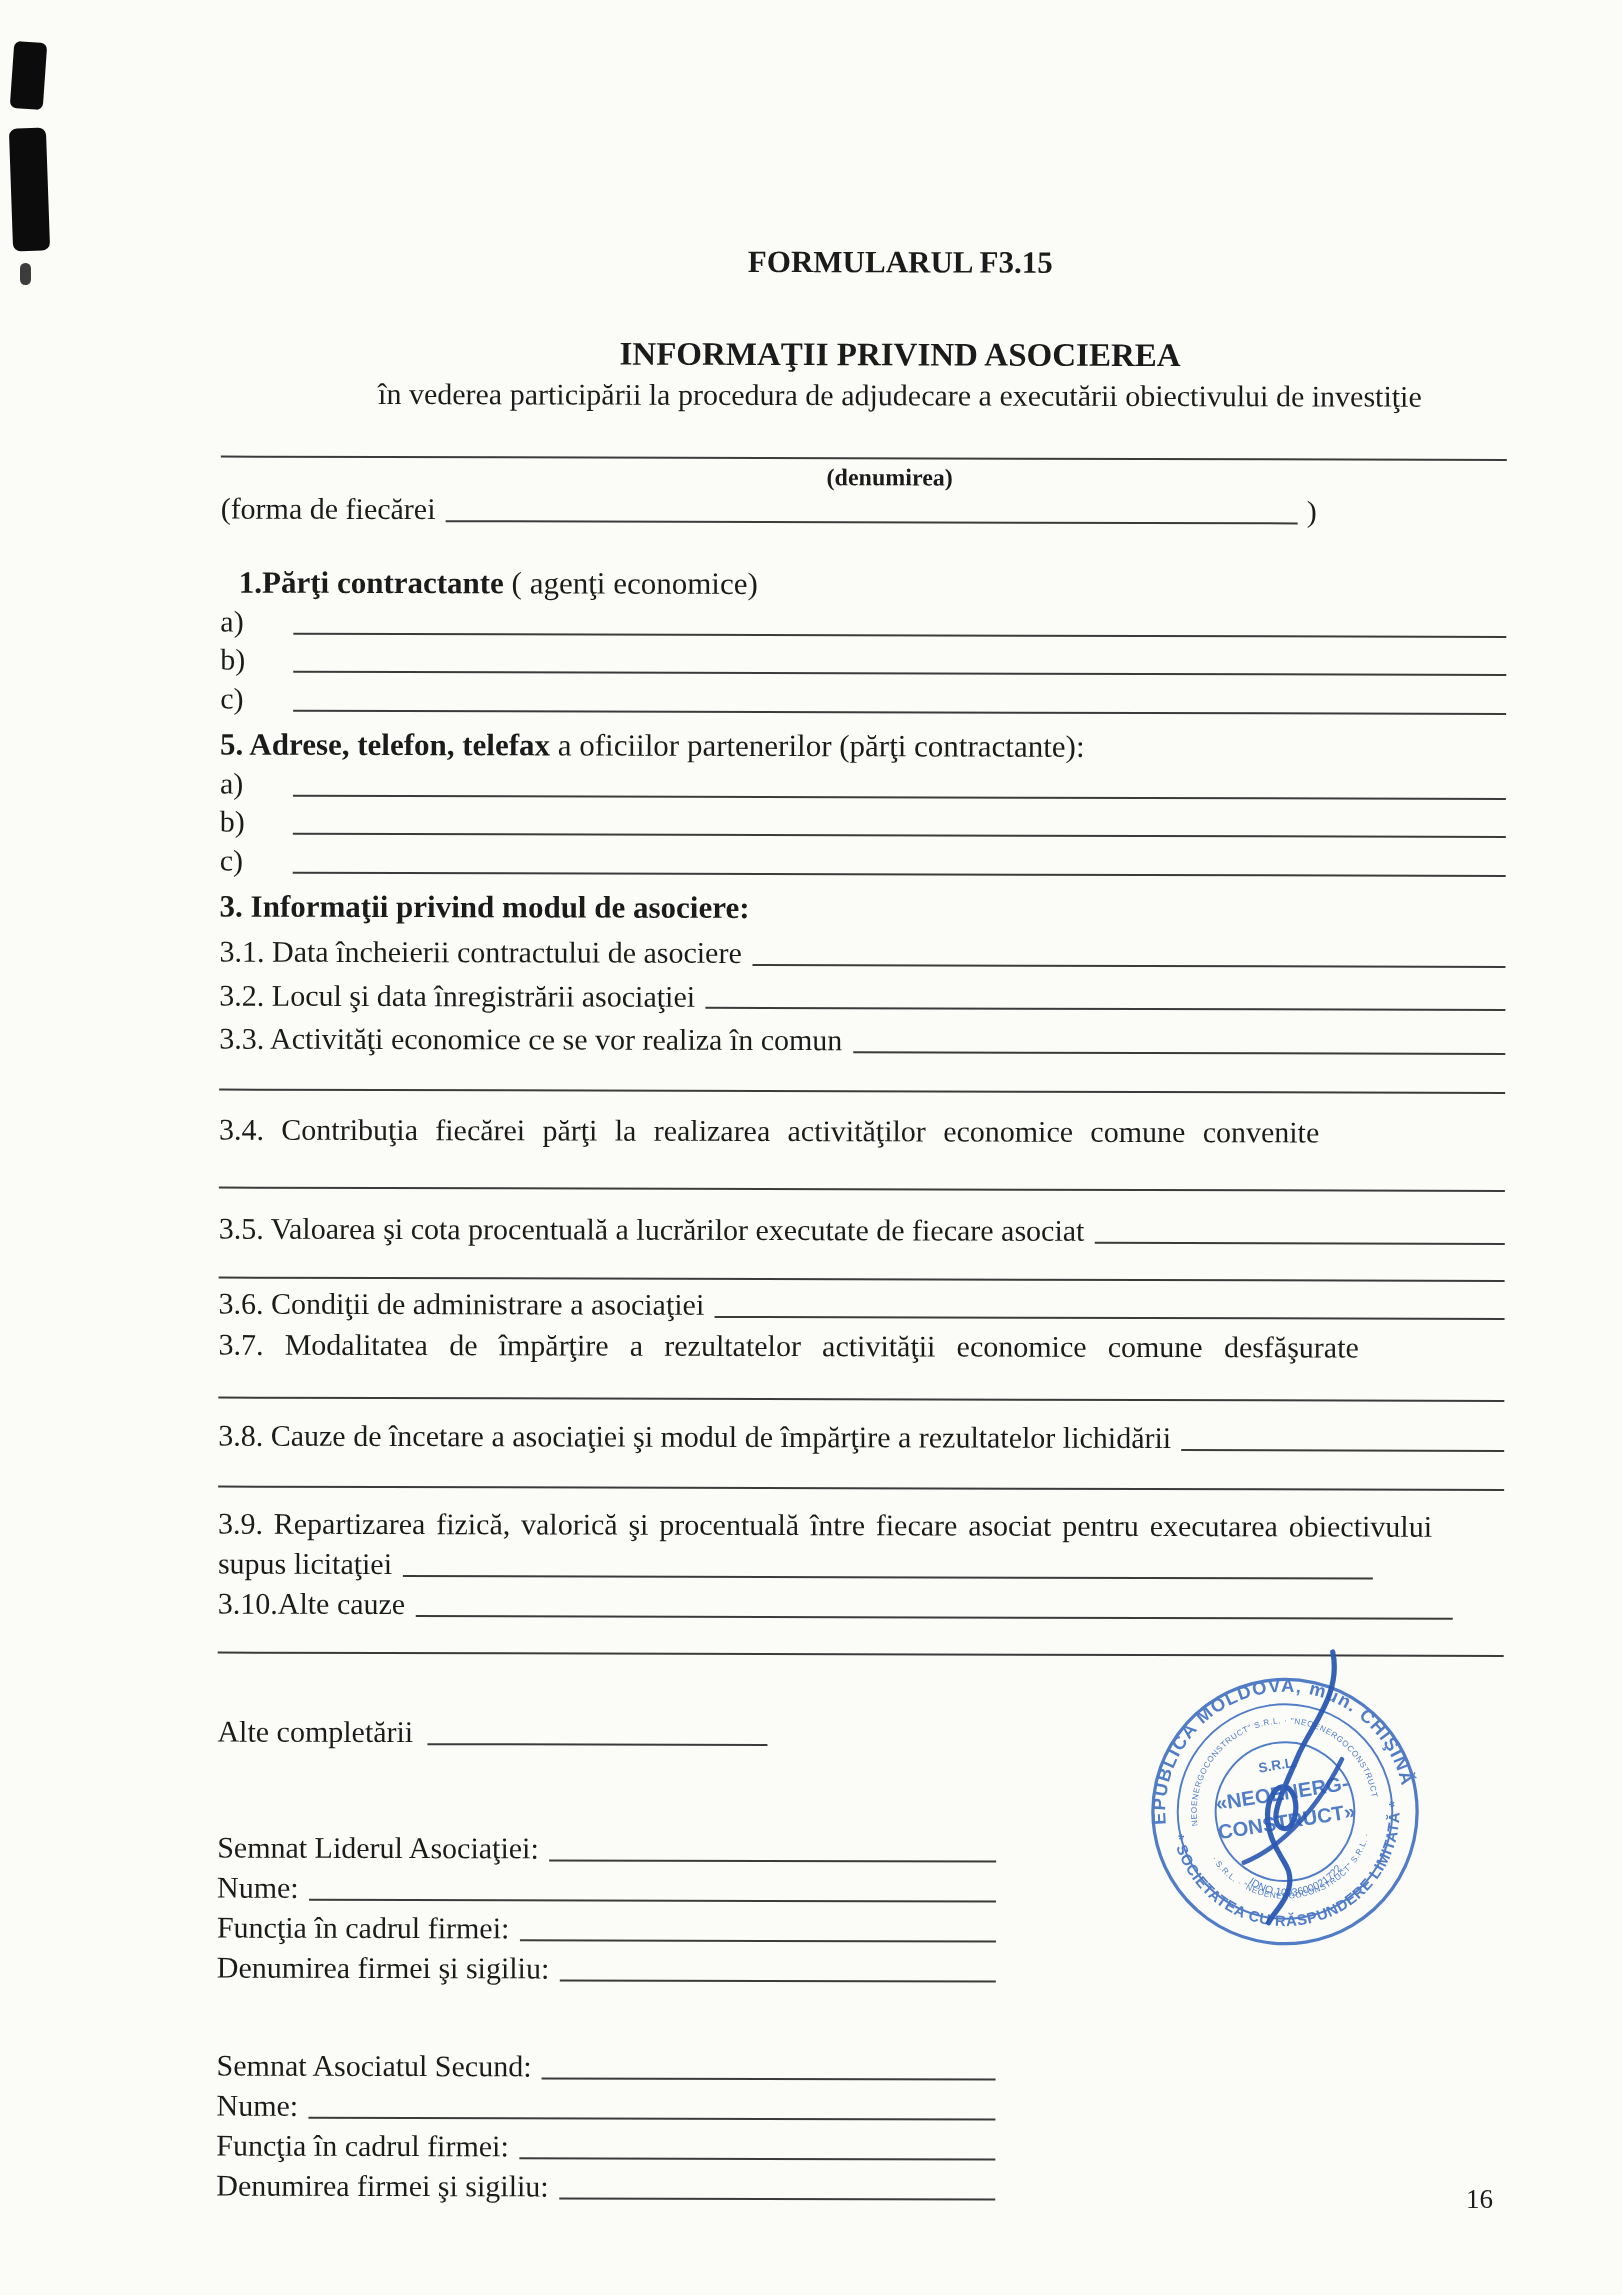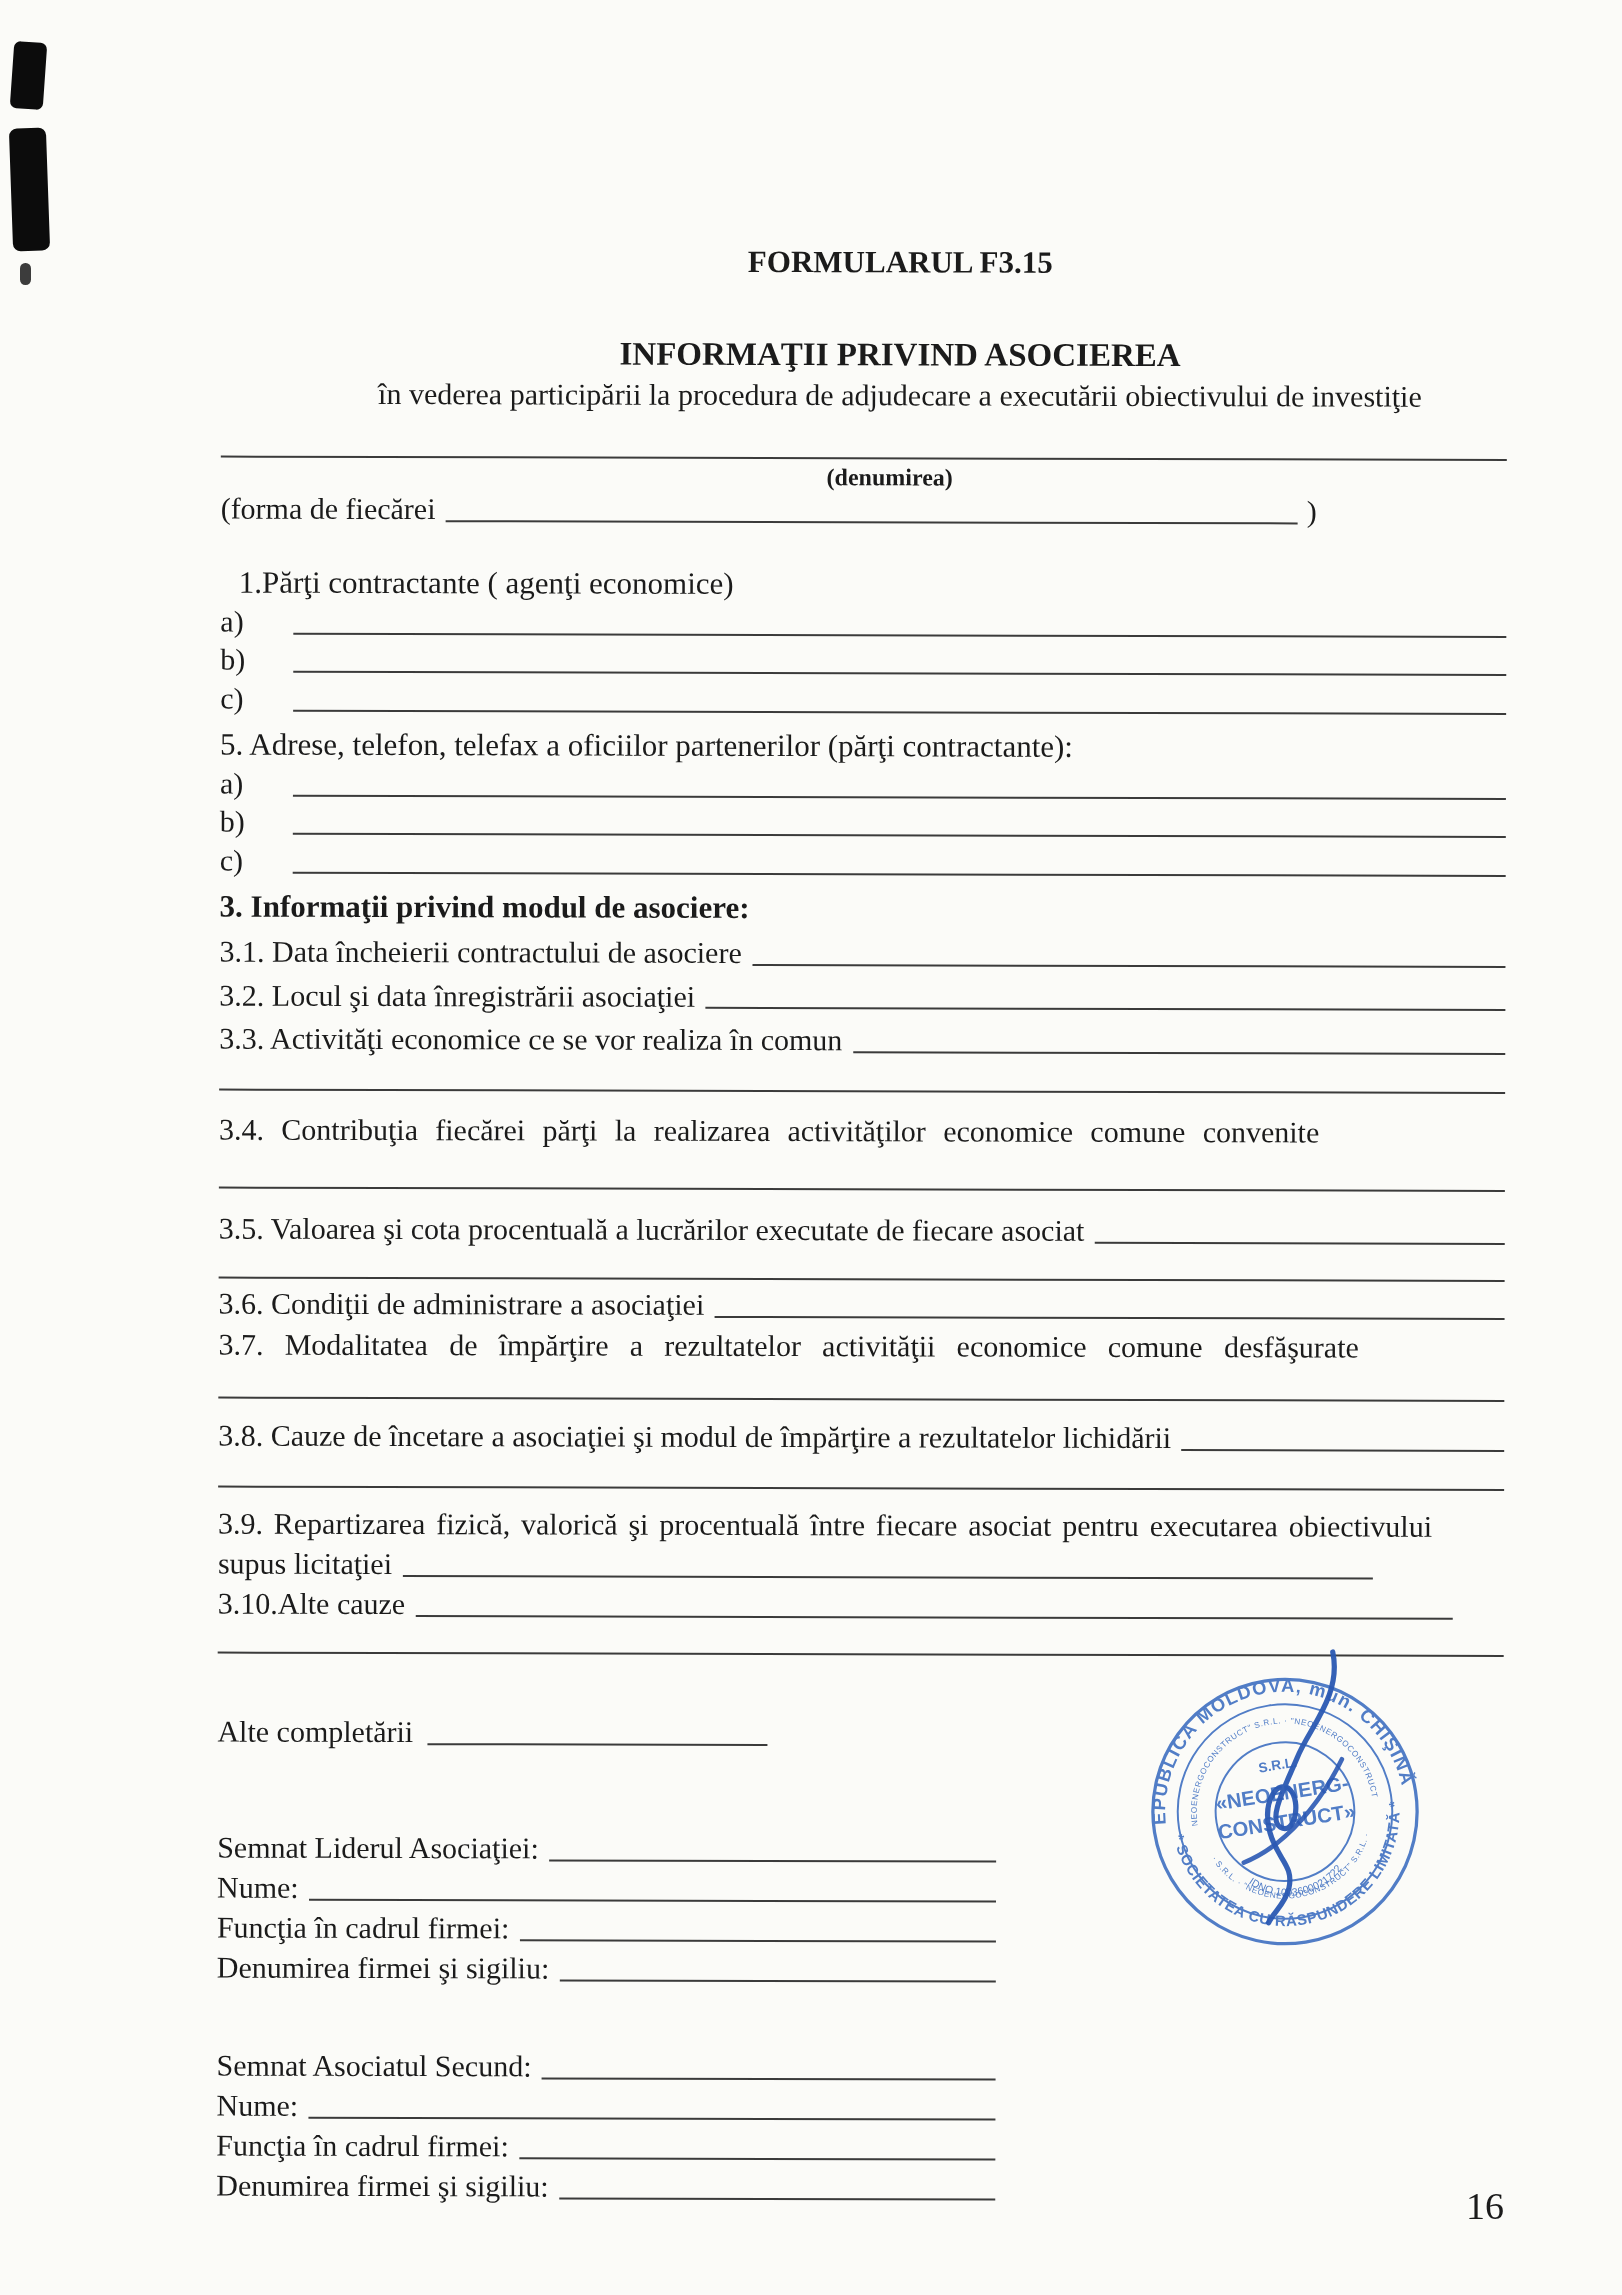--- a/index.html
+++ b/index.html
@@ -23,21 +23,21 @@
   .rule { border-bottom:2px solid #3b3b3b; margin-top:44px; }
   .denum { text-align:center; font-weight:bold; font-size:24px; margin-top:3.9px; transform:translateX(26px); }
 
   .row { display:flex; align-items:flex-end; }
   .row .lbl { white-space:nowrap; }
   .fill { flex:1; border-bottom:2px solid #3b3b3b; margin:0 0 4.6px 10.5px; }
   .forma-row { margin-top:1.3px; }
   .forma-row .paren { margin-left:9.2px; margin-right:190px; }
 
   .sec-title { margin-top:38px; font-size:31px; }
-  .sec-title .b { font-weight:normal; }
+  .sec-title .b { font-weight:bold; }
   .s1 { padding-left:18.3px; }
   .abc { margin-top:1.3px; height:37px; }
   .abc .lbl { flex:0 0 73px; }
   .abc .fill { margin-left:0; }
 
   .s3-title { font-weight:bold; font-size:31px; margin-top:10.5px; }
   .item { margin-top:5.9px; height:38px; }
   .just4 { white-space:nowrap; overflow:hidden; word-spacing:9.8px; margin-top:21px; height:38px; display:block; }
   .just7 { white-space:nowrap; overflow:hidden; word-spacing:13.7px; margin-top:5.2px; height:38px; display:block; }
   .just9 { white-space:nowrap; overflow:hidden; word-spacing:3.3px; margin-top:18.3px; height:38px; display:block; }
@@ -49,21 +49,21 @@
   .fill-310 { margin-right:51px; }
 
   .dc-row { margin-top:56px; height:39px; }
   .dc-row .fill { flex:0 0 340px; margin-left:14.4px; }
 
   .sig-block { width:779px; }
   .sig-row { display:flex; align-items:flex-end; height:40px; }
   .sb1 { margin-top:76px; }
   .sb2 { margin-top:58px; }
 
-  .page-num { position:absolute; left:1466px; top:2184px; font-size:38px; }
+  .page-num { position:absolute; left:1466px; top:2184px; font-size:27px; }
 
   .artifact { position:absolute; background:#0c0c0c; }
   .artifact-1 { left:11.8px; top:42px;  width:33px;  height:67px; border-radius:6.5px; transform:rotate(4deg); }
   .artifact-2 { left:10.5px; top:128px; width:37px;  height:123px; border-radius:7.9px; transform:rotate(-2deg); }
   .artifact-3 { left:19.6px; top:263px; width:11.8px;  height:22px;  border-radius:5.2px; opacity:.8; }
 
   .stamp-wrap { position:absolute; left:1131px; top:1635px; width:308px; height:327px; color:var(--stamp-color, #3a6cc0); }
   .stamp-wrap svg { width:100%; height:100%; }
 </style>
 </head>

